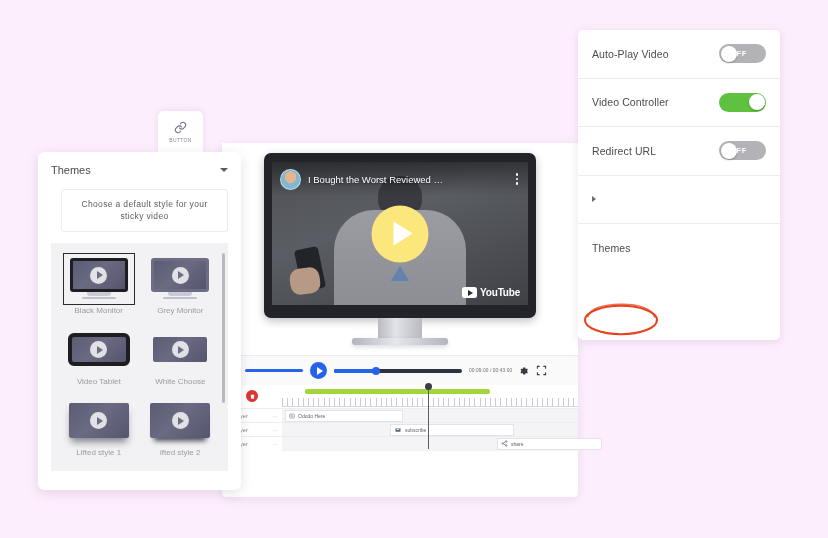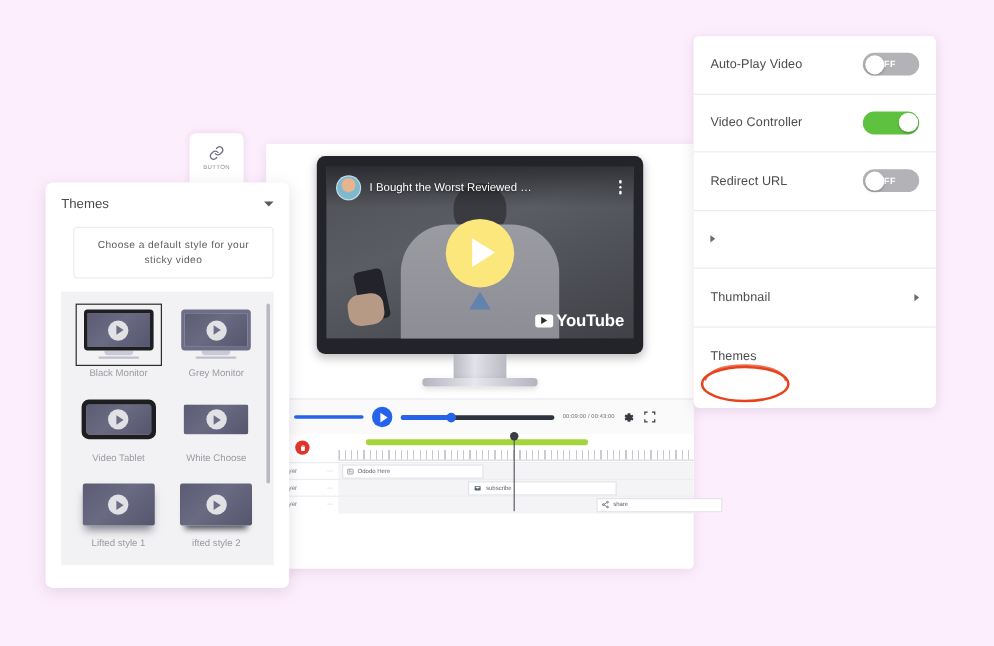--- a/index.html
+++ b/index.html
@@ -145,21 +145,21 @@
     background: #c9cad6; border-radius: 0 0 3px 3px;
   }
   .mon-foot { width: 34px; height: 2px; margin: 1px auto 0; background: #bfc0cd; border-radius: 1px; }
   #themes-scrollbar {
     position: absolute; right: 3px; top: 10px;
     width: 3px; height: 150px; border-radius: 2px; background: #b9b9c1;
   }
 
   
   #editor {
-    position: absolute; left: 222px; top: 120px;
+    position: absolute; left: 222px; top: 143px;
     width: 356px; height: 354px;
     background: #ffffff;
     border-radius: 4px;
     box-shadow: 0 2px 10px rgba(120,90,130,0.14);
   }
   #preview-area {
     position: absolute; left: 0; top: 0; width: 356px; height: 212px;
     background: #ffffff;
     display: flex; align-items: center; justify-content: center;
   }
@@ -246,21 +246,21 @@
     width: 15px; height: 11px; border-radius: 2.5px; background: #ffffff;
     display: flex; align-items: center; justify-content: center;
   }
   #yt-wm-icon i {
     width: 0; height: 0;
     border-left: 5px solid #2b2b2b;
     border-top: 3px solid transparent;
     border-bottom: 3px solid transparent;
     margin-left: 1.5px;
   }
-  #yt-wm-text { font-size: 14px; font-weight: bold; color: #ffffff; letter-spacing: -.2px; }
+  #yt-wm-text { font-size: 10px; font-weight: bold; color: #ffffff; letter-spacing: -.2px; }
   #monitor-neck {
     width: 44px; height: 20px; margin: 0 auto;
     background: linear-gradient(90deg,#b9bac2,#e2e3e9 40%,#b9bac2);
   }
   #monitor-base {
     width: 96px; height: 7px; margin: 0 auto;
     border-radius: 3px;
     background: linear-gradient(90deg,#b3b4bd,#e6e7ec 45%,#b3b4bd);
     box-shadow: 0 2px 5px rgba(0,0,0,.14);
   }
@@ -630,24 +630,20 @@
       <div class="toggle off">
         <span class="toggle-text">OFF</span>
         <span class="knob"></span>
       </div>
     </div>
 
     <div class="setting-row">
       <span class="caret-right"></span>
     </div>
 
-    <div class="setting-row">
-      <span class="setting-label">Thumbnail</span>
-      <span class="caret-right"></span>
-    </div>
 
 
     <div class="setting-row">
       <span class="setting-label">Themes</span>
 
     </div>
   </div>
 
   <svg id="themes-annotation" viewBox="0 0 78 34" fill="none">
     <ellipse cx="39" cy="17" rx="36" ry="14.2" stroke="#e8421c" stroke-width="2.1"></ellipse>

